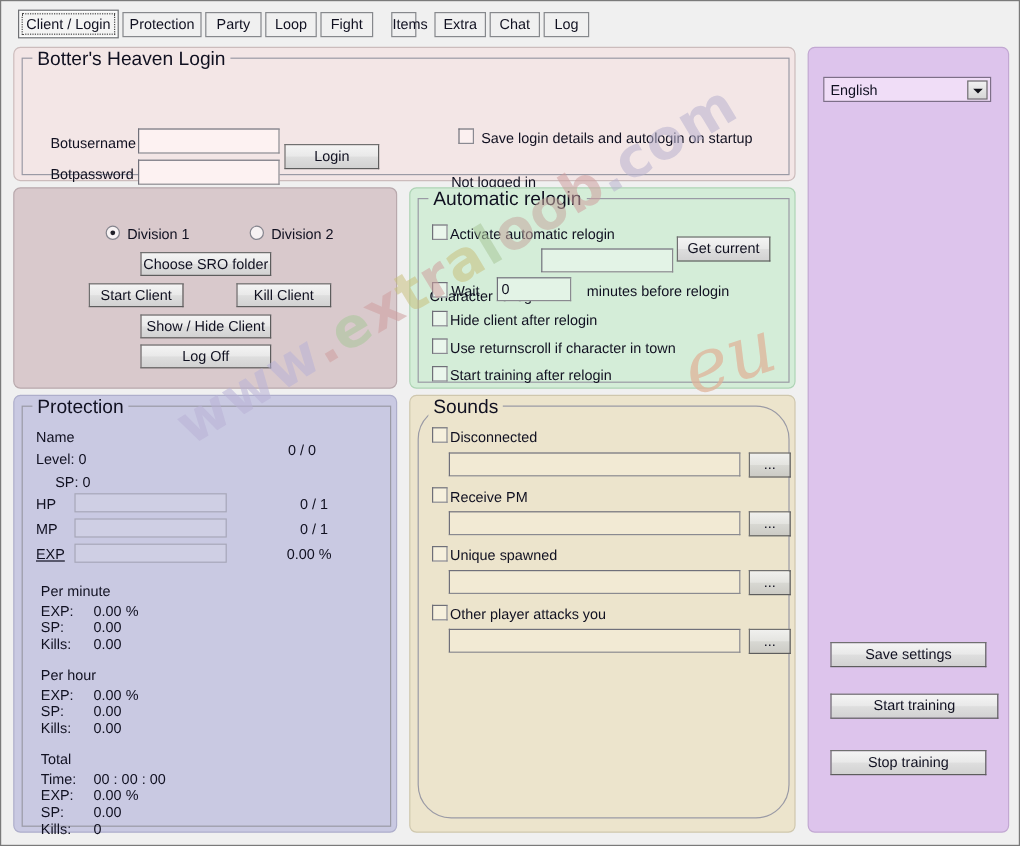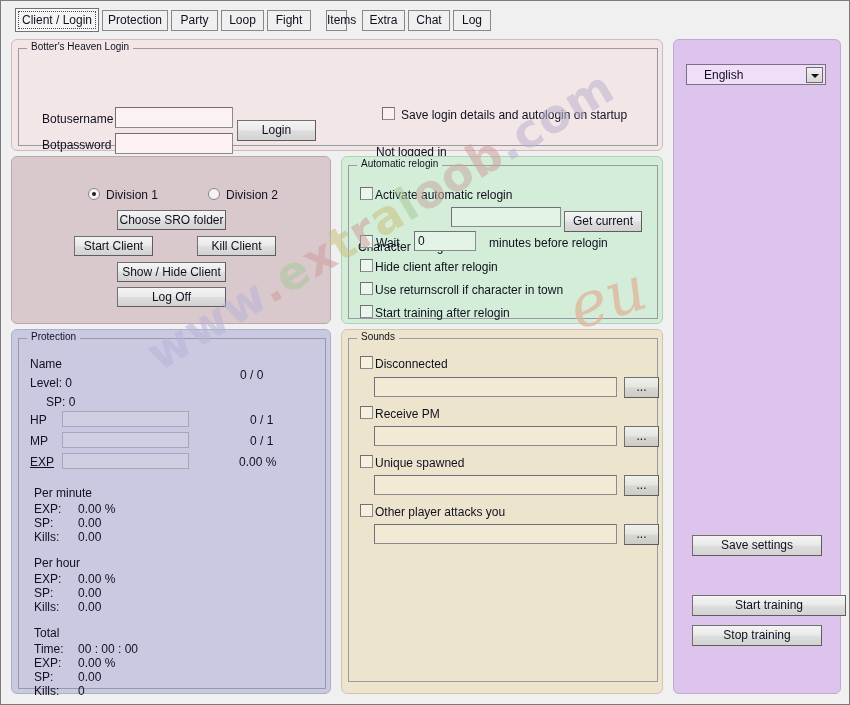--- a/index.html
+++ b/index.html
@@ -74,21 +74,21 @@
   
   .group {
     position: absolute;
     box-sizing: border-box;
     border: 1px solid #9a9aa5;
   }
   .group > .legend {
     position: absolute;
     top: -8px; left: 8px;
     padding: 0 4px;
-    font-size: 10px;
+    font-size: 16px;
     white-space: nowrap;
     color: #101020;
   }
   .panel.login   .group > .legend { background: #f3e6e6; }
   .panel.client  .group > .legend { background: #d9c9cc; }
   .panel.relogin .group > .legend { background: #d4edd8; }
   .panel.character .group > .legend { background: #c9c9e2; }
   .panel.sounds  .group > .legend { background: #ece4cc; }
 
   
@@ -176,21 +176,20 @@
     box-sizing: border-box;
     border: 1px solid #7d6f88;
     background: #f0ddf7;
     font-size: 12px;
     color: #101020;
   }
   .combo .ctext {
     position: absolute;
     left: 5px; top: 3px;
     white-space: nowrap;
-    margin-left: 12px;
   }
   .combo .arrowbox {
     position: absolute;
     right: 2px; top: 2px;
     width: 17px; height: 16px;
     box-sizing: border-box;
     background: linear-gradient(to bottom, #f2f2f2, #d6d6d6);
     border: 1px solid #6c6c6c;
   }
   .combo .arrowbox::after {
@@ -317,21 +316,21 @@
 
   <div class="panel relogin" style="left:340px; top:155px; width:322px; height:168px;">
     <div class="group" style="left:6px; top:8px; width:310px; height:154px;">
       <span class="legend">Automatic relogin</span>
     </div>
     <div class="chk greenish" style="left:18px; top:30px;"></div>
     <span class="lbl" style="left:33px; top:31px;">Activate automatic relogin</span>
 
     <span class="lbl" style="left:16px; top:55px;margin-top:28px;">Character to login</span>
     <input class="txtbox greenish" style="left: 109px; top: 50px; width: 110px; height: 20px;" value="">
-    <div class="btn" style="left:222px; top:54px; width:78px; height:21px; line-height:19px;">
+    <div class="btn" style="left:222px; top:40px; width:78px; height:21px; line-height:19px;">
       <span>Get current</span>
     </div>
 
     <div class="chk greenish" style="left:18px; top:78px;"></div>
     <span class="lbl" style="left:34px; top:79px;">Wait</span>
     <input class="txtbox greenish" style="left: 72px; top: 74px; width: 62px; height: 20px;" value="0">
     <span class="lbl" style="left:147px; top:79px;">minutes before relogin</span>
 
     <div class="chk greenish" style="left:18px; top:102px;"></div>
     <span class="lbl" style="left:33px; top:103px;">Hide client after relogin</span>
@@ -386,21 +385,21 @@
     <span class="lbl" style="left:66px; top:312px;">00 : 00 : 00</span>
     <span class="lbl" style="left:22px; top:326px;">EXP:</span>
     <span class="lbl" style="left:66px; top:326px;">0.00 %</span>
     <span class="lbl" style="left:22px; top:340px;">SP:</span>
     <span class="lbl" style="left:66px; top:340px;">0.00</span>
     <span class="lbl" style="left:22px; top:354px;">Kills:</span>
     <span class="lbl" style="left:66px; top:354px;">0</span>
   </div>
 
   <div class="panel sounds" style="left:340px; top:328px; width:322px; height:365px;">
-    <div class="group" style="left:6px; top:8px; width:310px; height:344px;">
+    <div class="group" style="left:6px; top:8px; width:310px; height:344px;border-radius:28px;">
       <span class="legend">Sounds</span>
     </div>
 
     <div class="chk cream" style="left:18px; top:26px;"></div>
     <span class="lbl" style="left:33px; top:27px;">Disconnected</span>
     <input class="txtbox cream" style="left: 32px; top: 47px; width: 243px; height: 20px;" value="">
     <div class="btn flatgrey" style="left:282px; top:47px; width:35px; height:21px; line-height:19px;">
       <span>...</span>
     </div>
 
@@ -428,21 +427,21 @@
 
   <div class="panel right" style="left:672px; top:38px; width:168px; height:655px;">
     <div class="combo" style="left:12px; top:24px; width:140px; height:21px;">
       <span class="ctext">English</span>
       <span class="arrowbox"></span>
     </div>
 
     <div class="btn" style="left:18px; top:495px; width:130px; height:21px; line-height:19px;">
       <span>Save settings</span>
     </div>
-    <div class="btn" style="left:18px; top:555px; width:154px; height:21px; line-height:19px;">
+    <div class="btn" style="left:18px; top:538px; width:140px; height:21px; line-height:19px;">
       <span>Start training</span>
     </div>
     <div class="btn" style="left:18px; top:585px; width:130px; height:21px; line-height:19px;">
       <span>Stop training</span>
     </div>
   </div>
 
   <div class="watermark">
     <div class="wm-text">
       <span class="wm-1">w</span><span class="wm-1">w</span><span class="wm-1">w</span><span class="wm-2">.</span><span class="wm-4">e</span><span class="wm-2">x</span><span class="wm-3">t</span><span class="wm-2">r</span><span class="wm-3">a</span><span class="wm-4">l</span><span class="wm-5">o</span><span class="wm-5">o</span><span class="wm-2">b</span><span class="wm-6">.</span><span class="wm-6">c</span><span class="wm-6">o</span><span class="wm-6">m</span>

